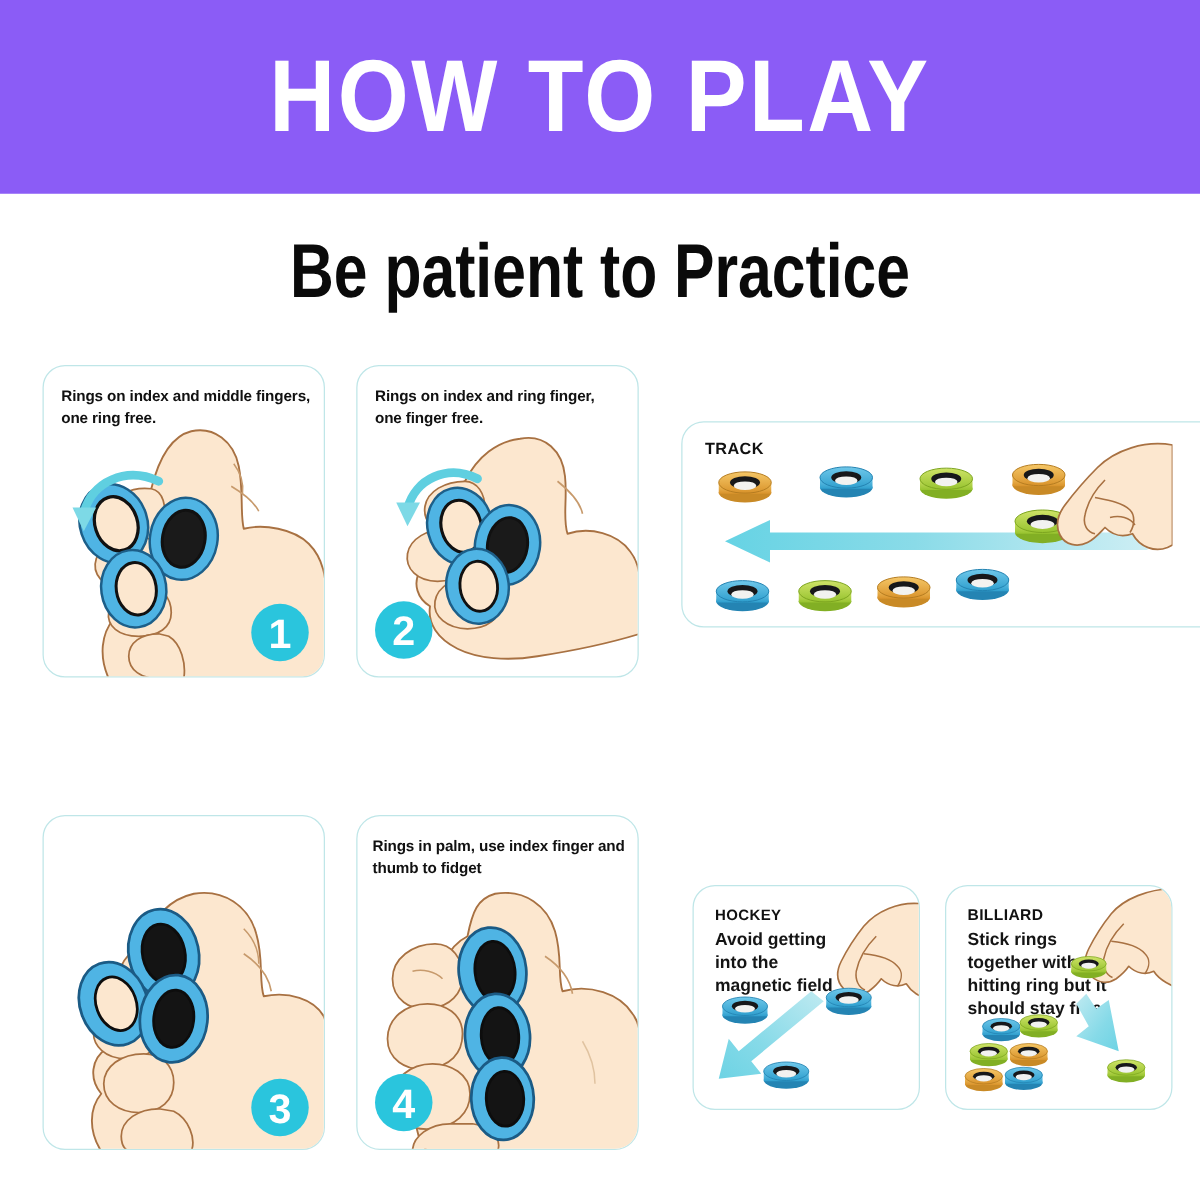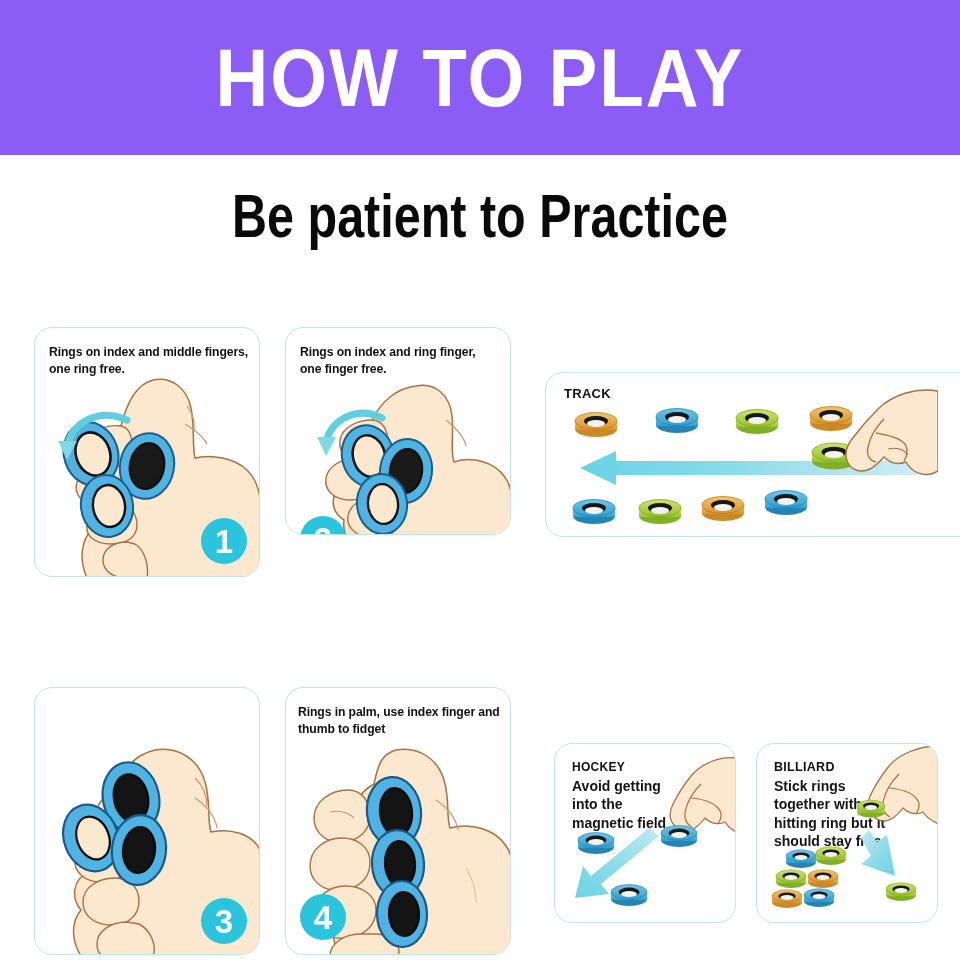--- a/index.html
+++ b/index.html
@@ -54,21 +54,20 @@
   }
 
   
   .panel {
     position: absolute;
     background: #ffffff;
     border: 1.4px solid #bfe6e8;
     border-radius: 18px;
     box-sizing: border-box;
     overflow: hidden;
-    margin-top: 35px;
   }
   .panel-caption {
     position: absolute;
     color: #111111;
     font-size: 12.2px;
     font-weight: bold;
     line-height: 1.42;
     font-family: "Liberation Sans", sans-serif;
     letter-spacing: -0.1px;
   }
@@ -154,21 +153,21 @@
     <ellipse cx="72" cy="178" rx="26" ry="31" fill="#4fb4e4" stroke="#1d5f89" stroke-width="2" transform="rotate(-8 72 178)"></ellipse>
     <ellipse cx="74" cy="178" rx="16" ry="21" fill="#fce7cf" stroke="#111111" stroke-width="2.4" transform="rotate(-8 74 178)"></ellipse>
 
     <path d="M92 92 C 66 80, 38 92, 32 118" fill="none" stroke="#5fcfe0" stroke-width="7" stroke-linecap="round"></path>
     <path d="M32 132 L 23 113 L 42 113 Z" fill="#7dd9e6"></path>
   </svg>
 
   <div class="step-badge" style="left:166px; top:190px;">1</div>
 </div>
 
-<div class="panel" style="left:285px; top:292px; width:226px; height:208px;">
+<div class="panel" style="left:285px; top:292px; width:226px; height:250px;">
   <div class="panel-caption" style="left:14px; top:16px; width:200px;">Rings on index and ring finger, one finger free.</div>
 
   <svg class="abs-svg" width="226" height="250" viewBox="0 0 226 250">
 
     <path d="M130 58 C 150 54, 164 68, 166 88 C 168 106, 164 122, 168 134
              C 186 128, 208 134, 218 148 C 226 158, 226 170, 226 180
              L 226 214 C 200 222, 170 228, 144 232
              C 120 236, 96 234, 80 226 C 64 218, 56 206, 58 192
              C 48 186, 44 174, 50 164 C 44 152, 48 138, 60 132
              C 60 114, 70 98, 86 92 C 96 72, 112 60, 130 58 Z" fill="#fce7cf" stroke="#a87142" stroke-width="1.5" stroke-linejoin="round"></path>
@@ -321,21 +320,21 @@
     <ellipse cx="96" cy="110" rx="17" ry="24" fill="#141414" stroke="#0d0d0d" stroke-width="2.2" transform="rotate(-12 96 110)"></ellipse>
     <ellipse cx="56" cy="150" rx="27" ry="34" fill="#4fb4e4" stroke="#1b5b85" stroke-width="2.2" transform="rotate(-20 56 150)"></ellipse>
     <ellipse cx="58" cy="150" rx="16" ry="22" fill="#fce7cf" stroke="#0d0d0d" stroke-width="2.2" transform="rotate(-20 58 150)"></ellipse>
     <ellipse cx="104" cy="162" rx="27" ry="35" fill="#4fb4e4" stroke="#1b5b85" stroke-width="2.2" transform="rotate(6 104 162)"></ellipse>
     <ellipse cx="104" cy="162" rx="16" ry="23" fill="#141414" stroke="#0d0d0d" stroke-width="2.2" transform="rotate(6 104 162)"></ellipse>
   </svg>
 
   <div class="step-badge" style="left:166px; top:210px;">3</div>
 </div>
 
-<div class="panel" style="left:285px; top:652px; width:226px; height:268px;">
+<div class="panel" style="left:285px; top:652px; width:226px; height:268px;border-radius:19px;">
   <div class="panel-caption" style="left:12px; top:16px; width:208px;">Rings in palm, use index finger and thumb to fidget</div>
 
   <svg class="abs-svg" width="226" height="268" viewBox="0 0 226 268">
 
     <path d="M110 62 C 134 58, 152 72, 158 92 C 164 112, 160 128, 164 140
              C 186 134, 210 142, 220 158 C 226 166, 226 174, 226 182
              L 226 268 L 56 268 C 44 254, 44 234, 56 222
              C 44 210, 46 192, 60 184 C 50 172, 52 154, 66 146
              C 62 126, 72 104, 88 96 C 92 76, 96 66, 110 62 Z" fill="#fce7cf" stroke="#a87142" stroke-width="1.5" stroke-linejoin="round"></path>
     <path d="M150 112 C 162 120, 170 130, 172 142" fill="none" stroke="#c79a6c" stroke-width="1.3"></path>

